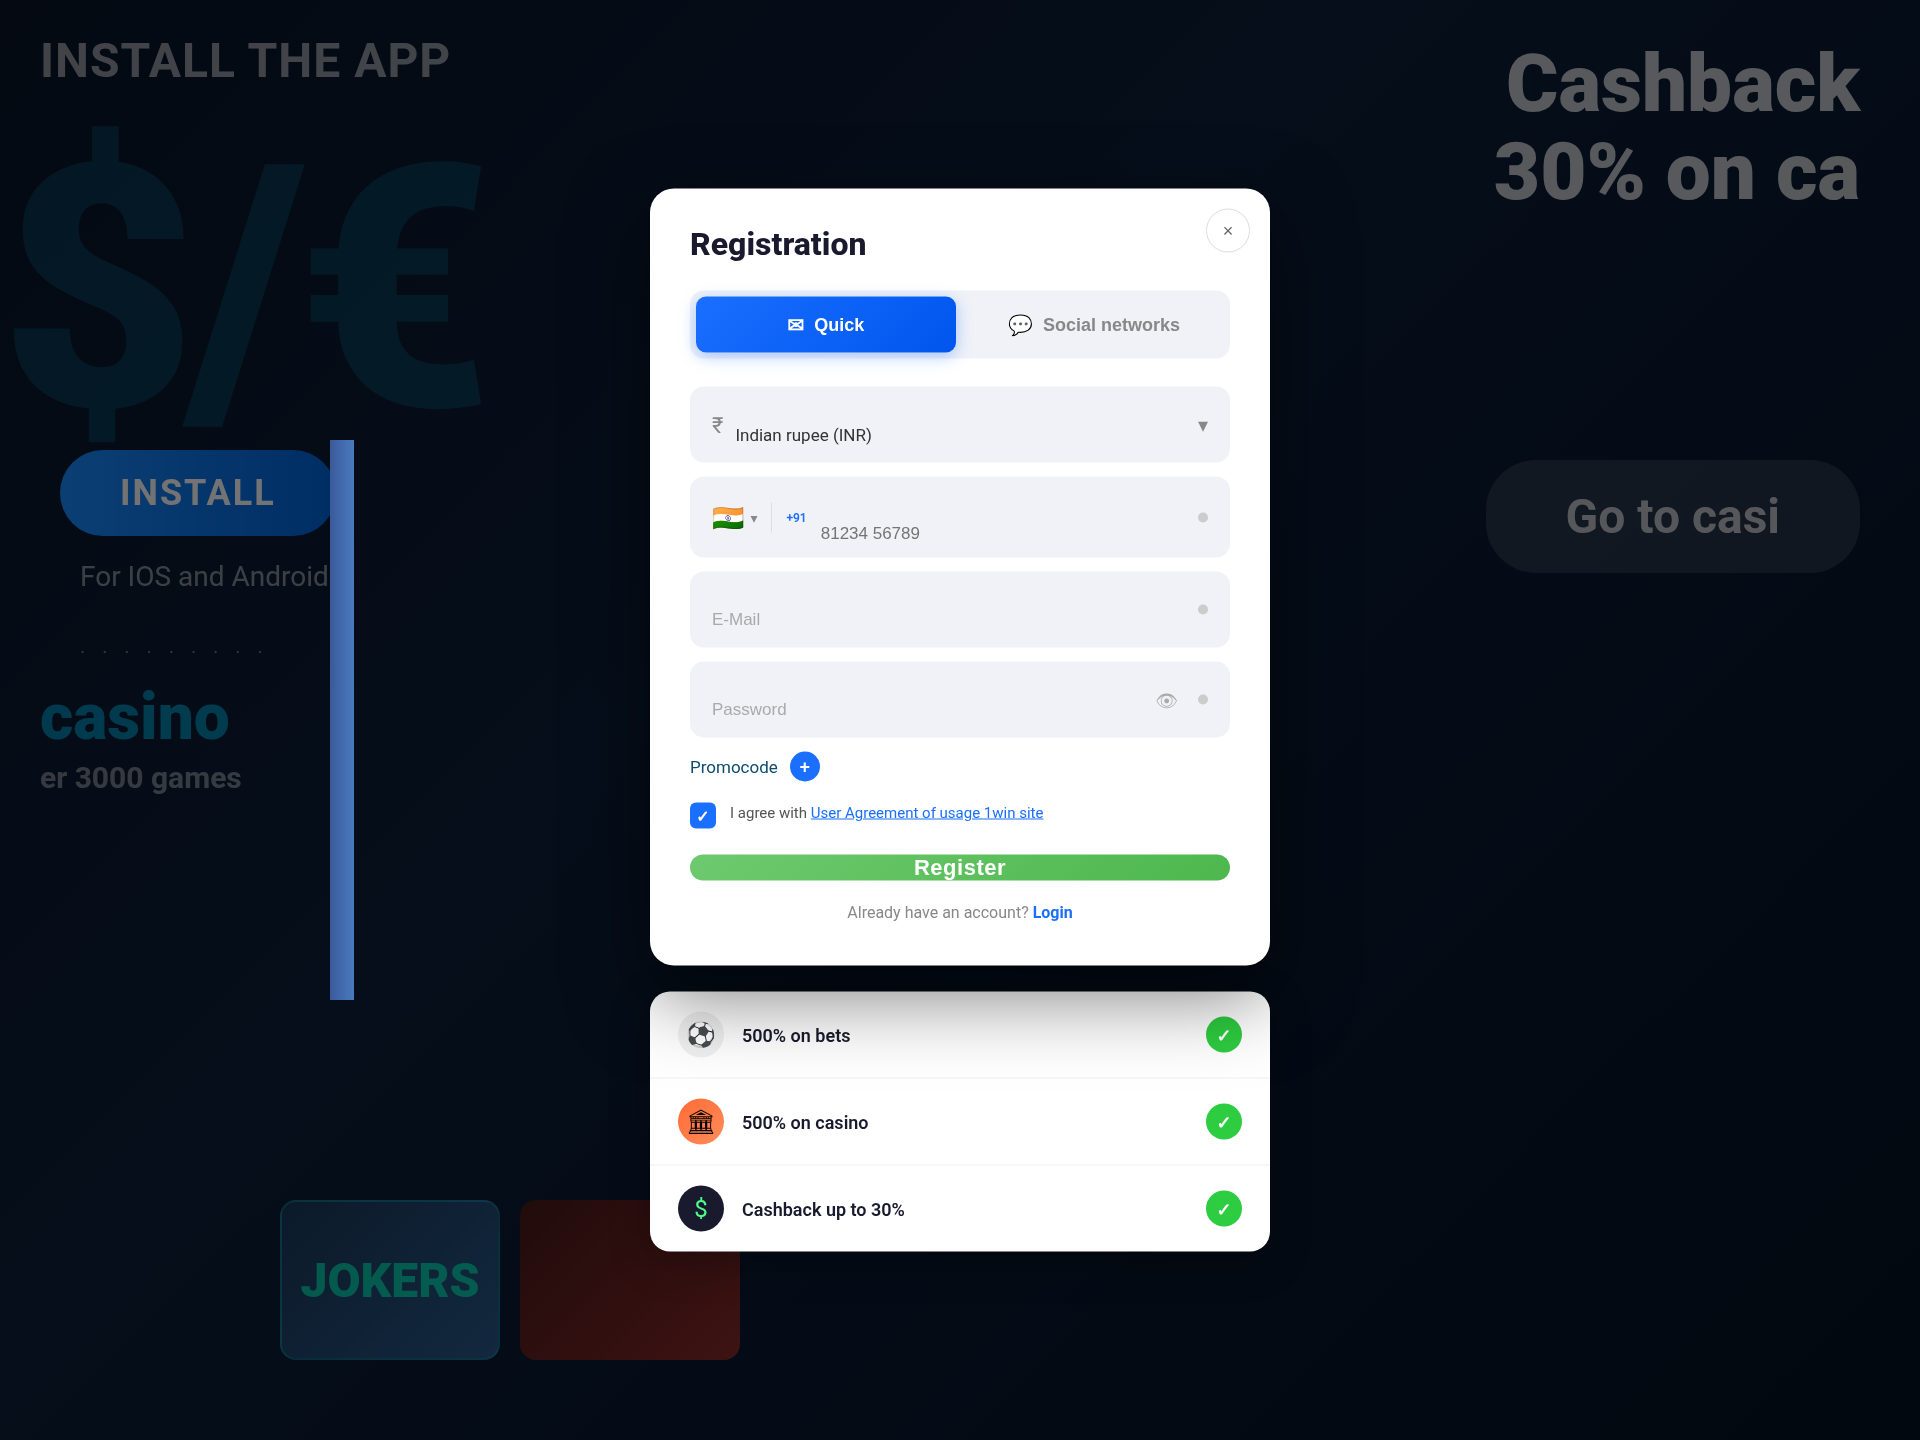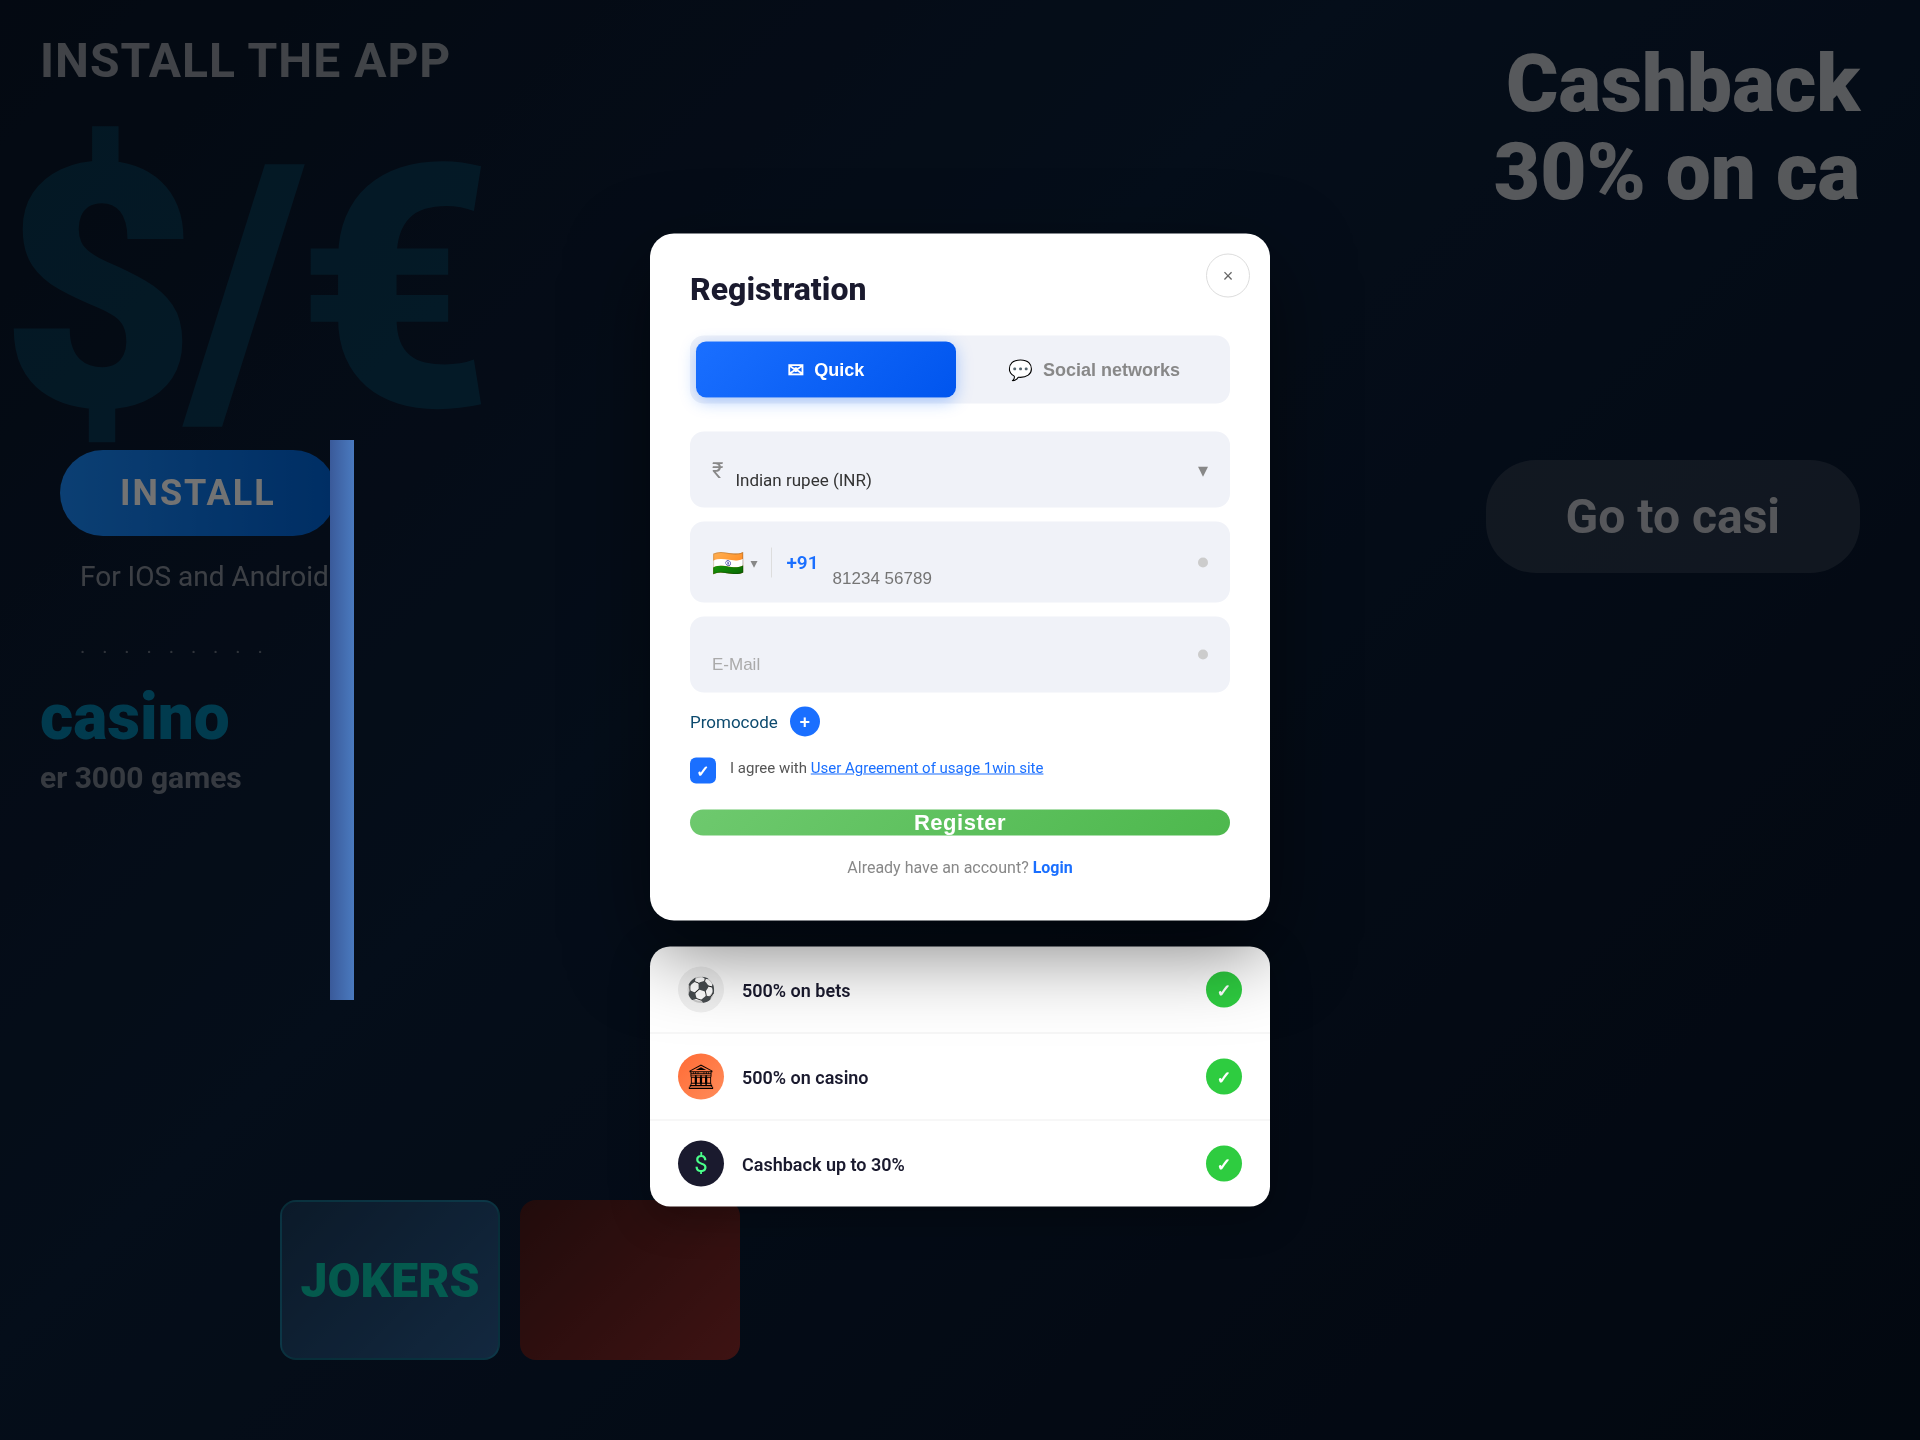--- a/index.html
+++ b/index.html
@@ -323,21 +323,21 @@
       font-size: 26px;
     }
 
     .chevron-down {
       font-size: 14px;
       color: #888;
     }
 
     .phone-code {
       padding: 0 14px;
-      font-size: 19px;
+      font-size: 12px;
       color: #1a6fff;
       font-weight: 600;
       flex-shrink: 0;
     }
 
     .phone-input {
       flex: 1;
       background: transparent;
       border: none;
       outline: none;
@@ -584,20 +584,25 @@
       <span class="field-indicator"></span>
     </div>
 
     
     <div class="form-field">
       <input class="field-input" type="email" style="color: rgb(170, 170, 170);" placeholder="E-Mail">
       <span class="field-indicator"></span>
     </div>
 
     
+    <div class="form-field">
+      <input class="field-input" type="password" style="color: rgb(170, 170, 170);" placeholder="Password">
+      <span style="font-size:18px; color:#aaa; margin-right:8px;">👁</span>
+      <span class="field-indicator"></span>
+    </div>
 
     
     <div class="promocode-row">
       <span class="promocode-label">Promocode</span>
       <button class="plus-btn">
         <span>+</span>
       </button>
     </div>
 
     

